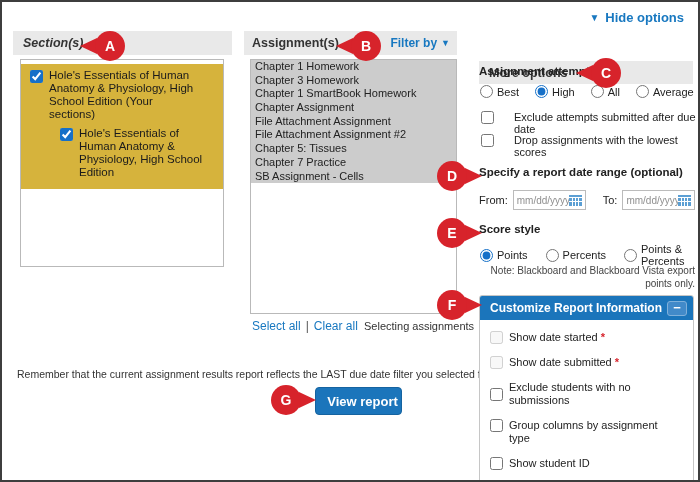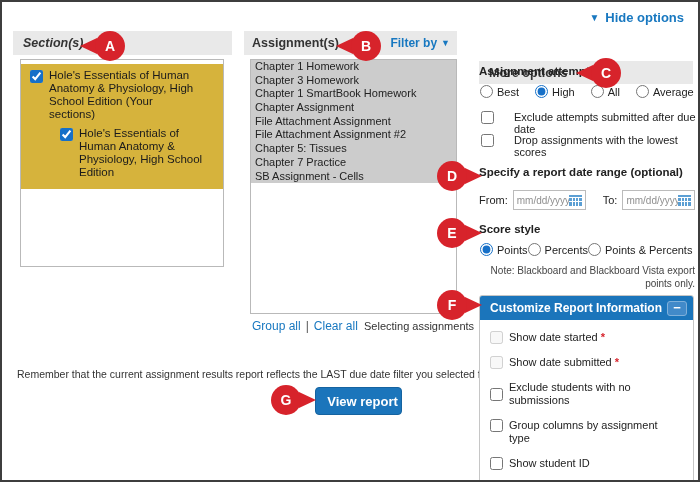--- a/index.html
+++ b/index.html
@@ -105,21 +105,21 @@
       <div class="asg-row">Chapter 1 SmartBook Homework</div>
       <div class="asg-row">Chapter Assignment</div>
       <div class="asg-row">File Attachment Assignment</div>
       <div class="asg-row">File Attachment Assignment #2</div>
       <div class="asg-row">Chapter 5: Tissues</div>
       <div class="asg-row">Chapter 7 Practice</div>
       <div class="asg-row">SB Assignment - Cells</div>
     </div>
   </div>
   <div class="abs links-row" style="left:250px; top:317px;">
-    <a>Group all</a>
+    <a>Select all</a>
     <span>|</span>
     <a>Clear all</a>
   </div>
   <div class="abs selecting-note" style="left:362px; top:318px;">Selecting assignments</div>
 
   <div class="abs panel-hdr" style="left:477px; top:30px; width:214px; height:23px;margin-top:29px;">
     <span>More options</span>
   </div>
 
   <div class="abs grp-label" style="left:477px; top:63px;">Assignment attempt</div>
@@ -171,21 +171,21 @@
       <input placeholder="mm/dd/yyyy" style="">
       <svg width="13" height="11">
         <rect width="13" height="11" fill="#5b9fd4"></rect>
         <path d="M3.5 2.5V11 M6.5 2.5V11 M9.5 2.5V11 M0 2.5H13 M0 6.5H13" stroke="#fff" stroke-width="1" fill="none"></path>
       </svg>
     </span>
   </div>
 
   <div class="abs grp-label" style="left:477px; top:221px;">Score style</div>
 
-  <div class="abs radio-row" style="left:478px; top:241px; gap:0;">
+  <div class="abs radio-row" style="left:478px; top:241px; gap:18px;">
     <label>
       <input type="radio" name="score" checked="" style="">
       <span>Points</span>
     </label>
     <label>
       <input type="radio" name="score" style="">
       <span>Percents</span>
     </label>
     <label>
       <input type="radio" name="score" style="">

